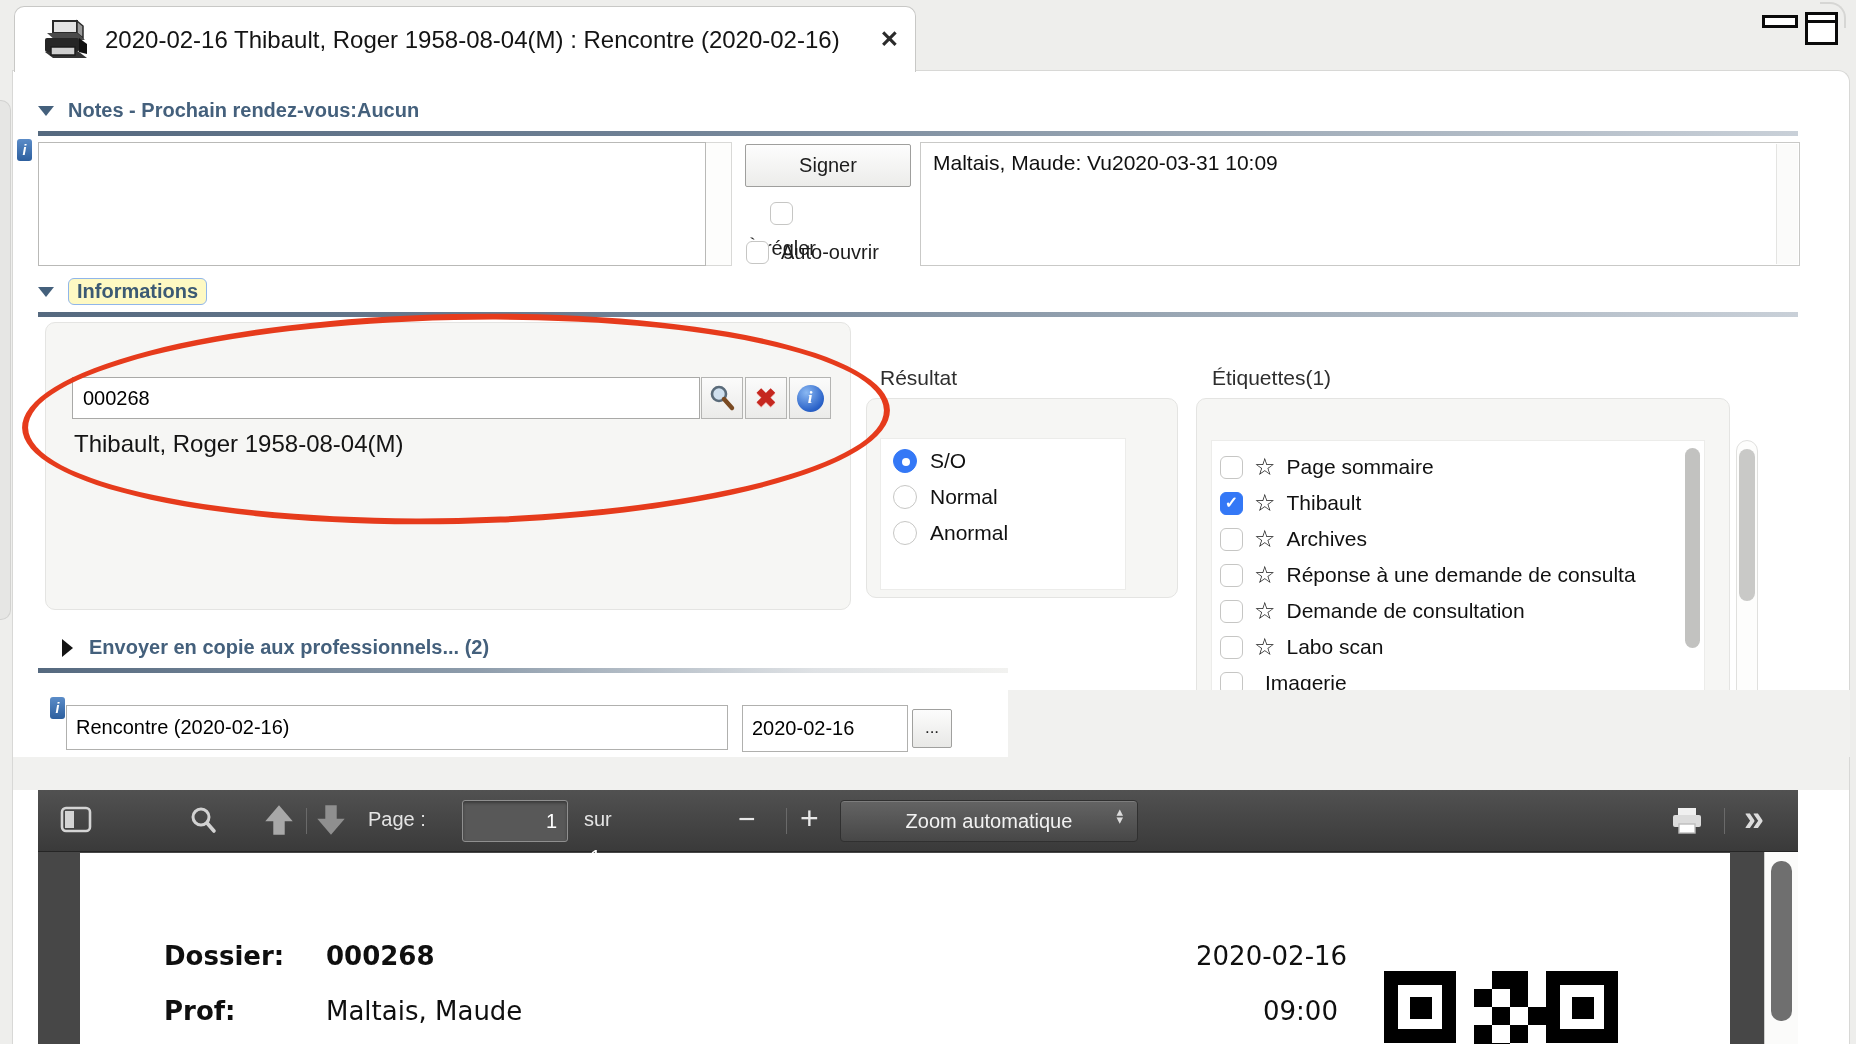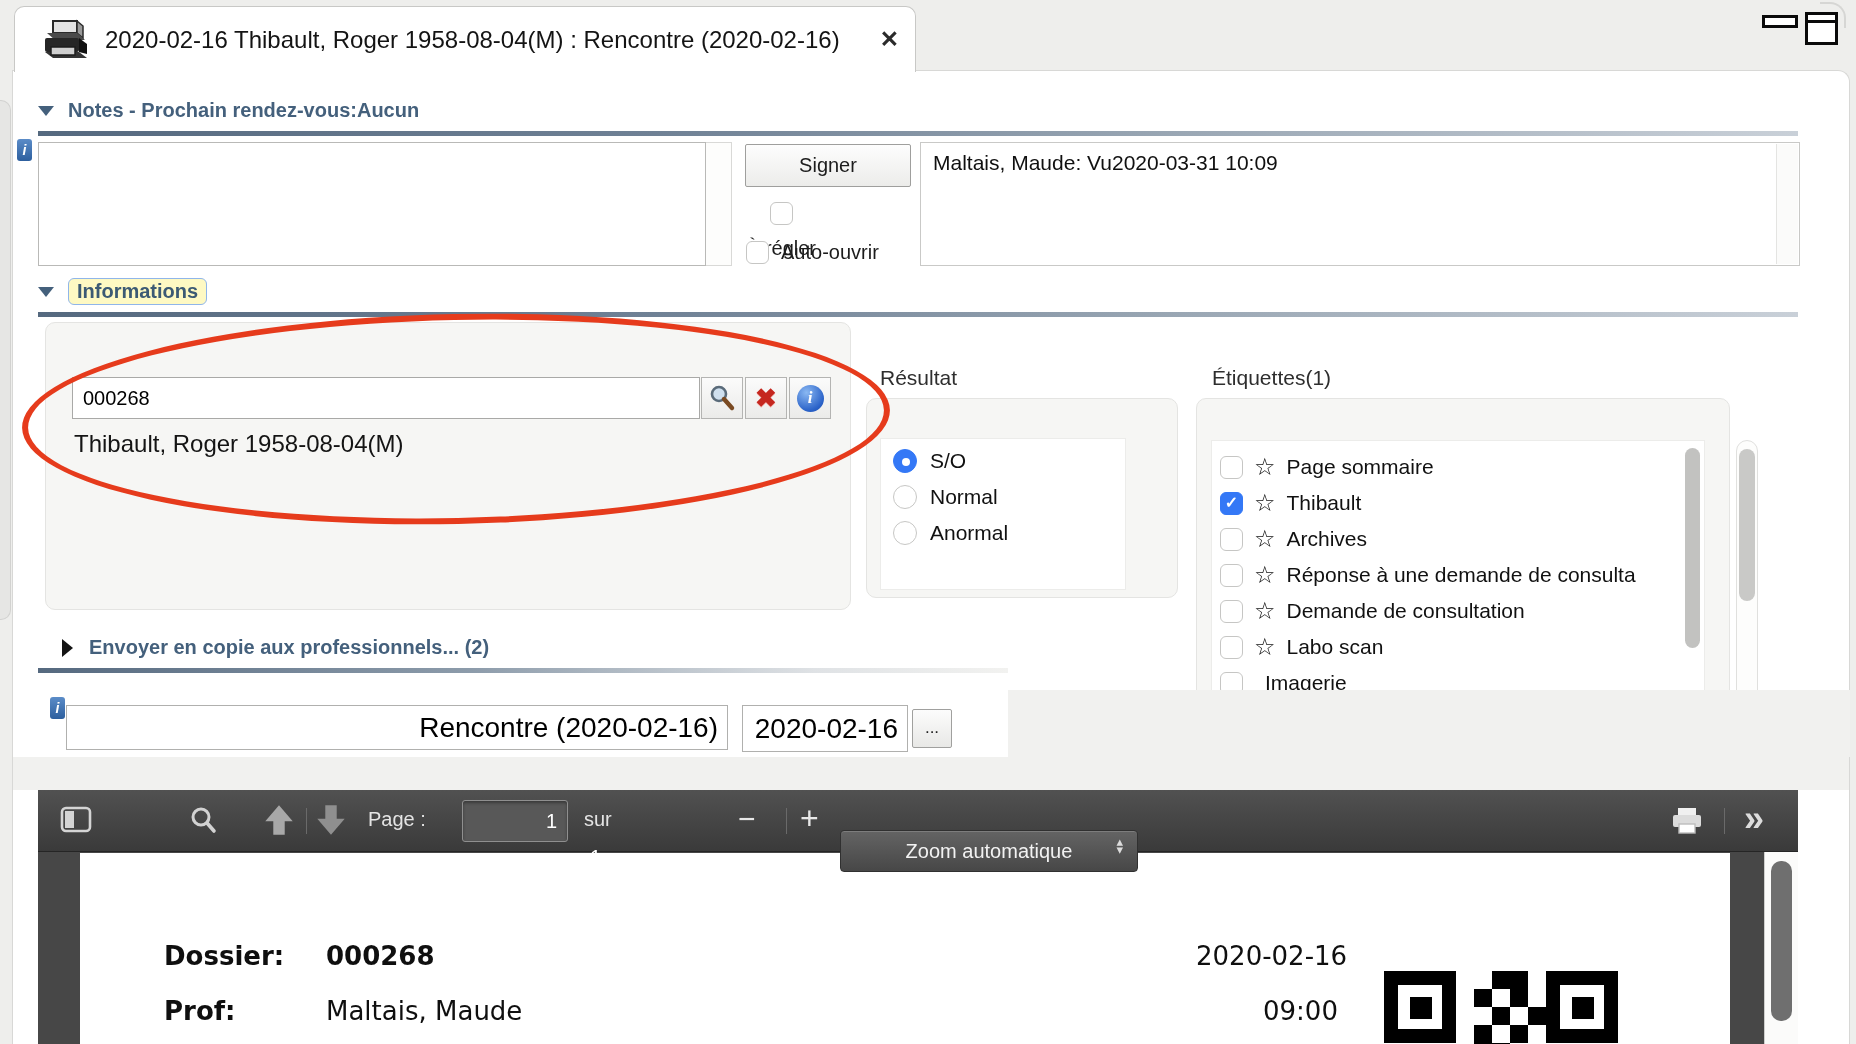--- a/index.html
+++ b/index.html
@@ -82,38 +82,38 @@
 
   .tag-list { overflow:hidden; position:relative; padding:8px 0 0 8px; }
   .tag-row { display:flex; align-items:center; gap:11px; height:36px; cursor:pointer; white-space:nowrap; }
   .star { font-size:24px; color:#111; line-height:1; }
   .tag-label { font-size:21px; color:#111; }
   .vthumb-in { position:absolute; right:4px; top:7px; width:15px; height:200px; background:#c2c2c0; border-radius:8px; }
   .hscroll-thumb { left:1214px; top:703px; width:432px; height:16px; background:#c6c6c4; border-radius:8px; }
   .vscroll-out { left:1736px; top:440px; width:22px; height:290px; background:#fdfdfc; border:1px solid #e0e0de; border-radius:11px; }
   .vscroll-out .thumb { position:absolute; left:2px; top:8px; width:16px; height:152px; background:#c9c9c7; border-radius:8px; }
 
-  .field { border:1px solid #b0b0ae; background:#fff; font-size:28px; padding:0 9px; outline:none; font-family:"Liberation Sans",sans-serif;text-align:right; }
+  .field { border:1px solid #b0b0ae; background:#fff; font-size:20px; padding:0 9px; outline:none; font-family:"Liberation Sans",sans-serif; }
   .btn-dots { left:912px; top:709px; width:40px; height:39px; background:linear-gradient(#fcfcfc,#e8e8e6);
     border:1px solid #a0a09e; border-radius:2px; font-size:17px; color:#222; display:flex; align-items:flex-end; justify-content:center; padding-bottom:9px; cursor:pointer; }
   .band-gray { background:#f1f1ef; }
 
   
   .pdf { left:38px; top:790px; width:1760px; height:254px; background:#474747; overflow:hidden; }
   .pdf-toolbar { position:absolute; left:0; top:0; width:100%; height:62px;
     background:linear-gradient(#515151,#3a3a3a); border-bottom:1px solid #252525; z-index:2; }
   .tb { position:absolute; display:flex; align-items:center; justify-content:center; cursor:pointer; }
   .tb-label { color:#e4e4e4; font-size:20px; }
   .tb-divider { position:absolute; width:1px; height:26px; top:18px; background:#6a6a6a; }
   .page-input { position:absolute; left:424px; top:10px; width:106px; height:42px; background:#585858;
     border:1px solid #8f8f8f; border-radius:3px; color:#fff; font-size:20px; text-align:right; padding-right:10px;
     outline:none; font-family:"Liberation Sans",sans-serif; box-shadow:inset 0 2px 3px rgba(0,0,0,.35); }
   .zoom-dd { position:absolute; left:802px; top:10px; width:298px; height:42px; border-radius:4px;
     background:linear-gradient(#646464,#474747); border:1px solid #303030; box-shadow:inset 0 1px 0 #7d7d7d;
-    display:flex; align-items:center; justify-content:center; cursor:pointer;margin-top:30px; }
+    display:flex; align-items:center; justify-content:center; cursor:pointer; }
   .zoom-dd .zlabel { color:#f2f2f2; font-size:20px; }
   .spinner { position:absolute; right:14px; top:7px; display:flex; flex-direction:column; line-height:.62; color:#dcdcdc; font-size:13px; }
   .gear-wrap { position:relative; }
   .chev { color:#dcdcdc; font-size:36px; line-height:1; font-weight:bold; }
   .pdf-page { position:absolute; left:42px; top:63px; width:1650px; height:200px; background:#fff; }
   .of-wrap { position:absolute; left:552px; top:56px; color:#fff; font-size:20px; z-index:3; }
   .pdf-scroll { position:absolute; right:0; top:62px; width:34px; height:192px; background:#fbfbfa; border-left:1px solid #cfcfcd; }
   .pdf-scroll .thumb { position:absolute; left:6px; top:9px; width:21px; height:160px; background:#6f6f6f; border-radius:10px; }
   .doc-text { position:absolute; font-family:"DejaVu Sans",sans-serif; font-size:26px; color:#0f0f0f; white-space:nowrap; }
   .doc-bold { font-weight:bold; }

